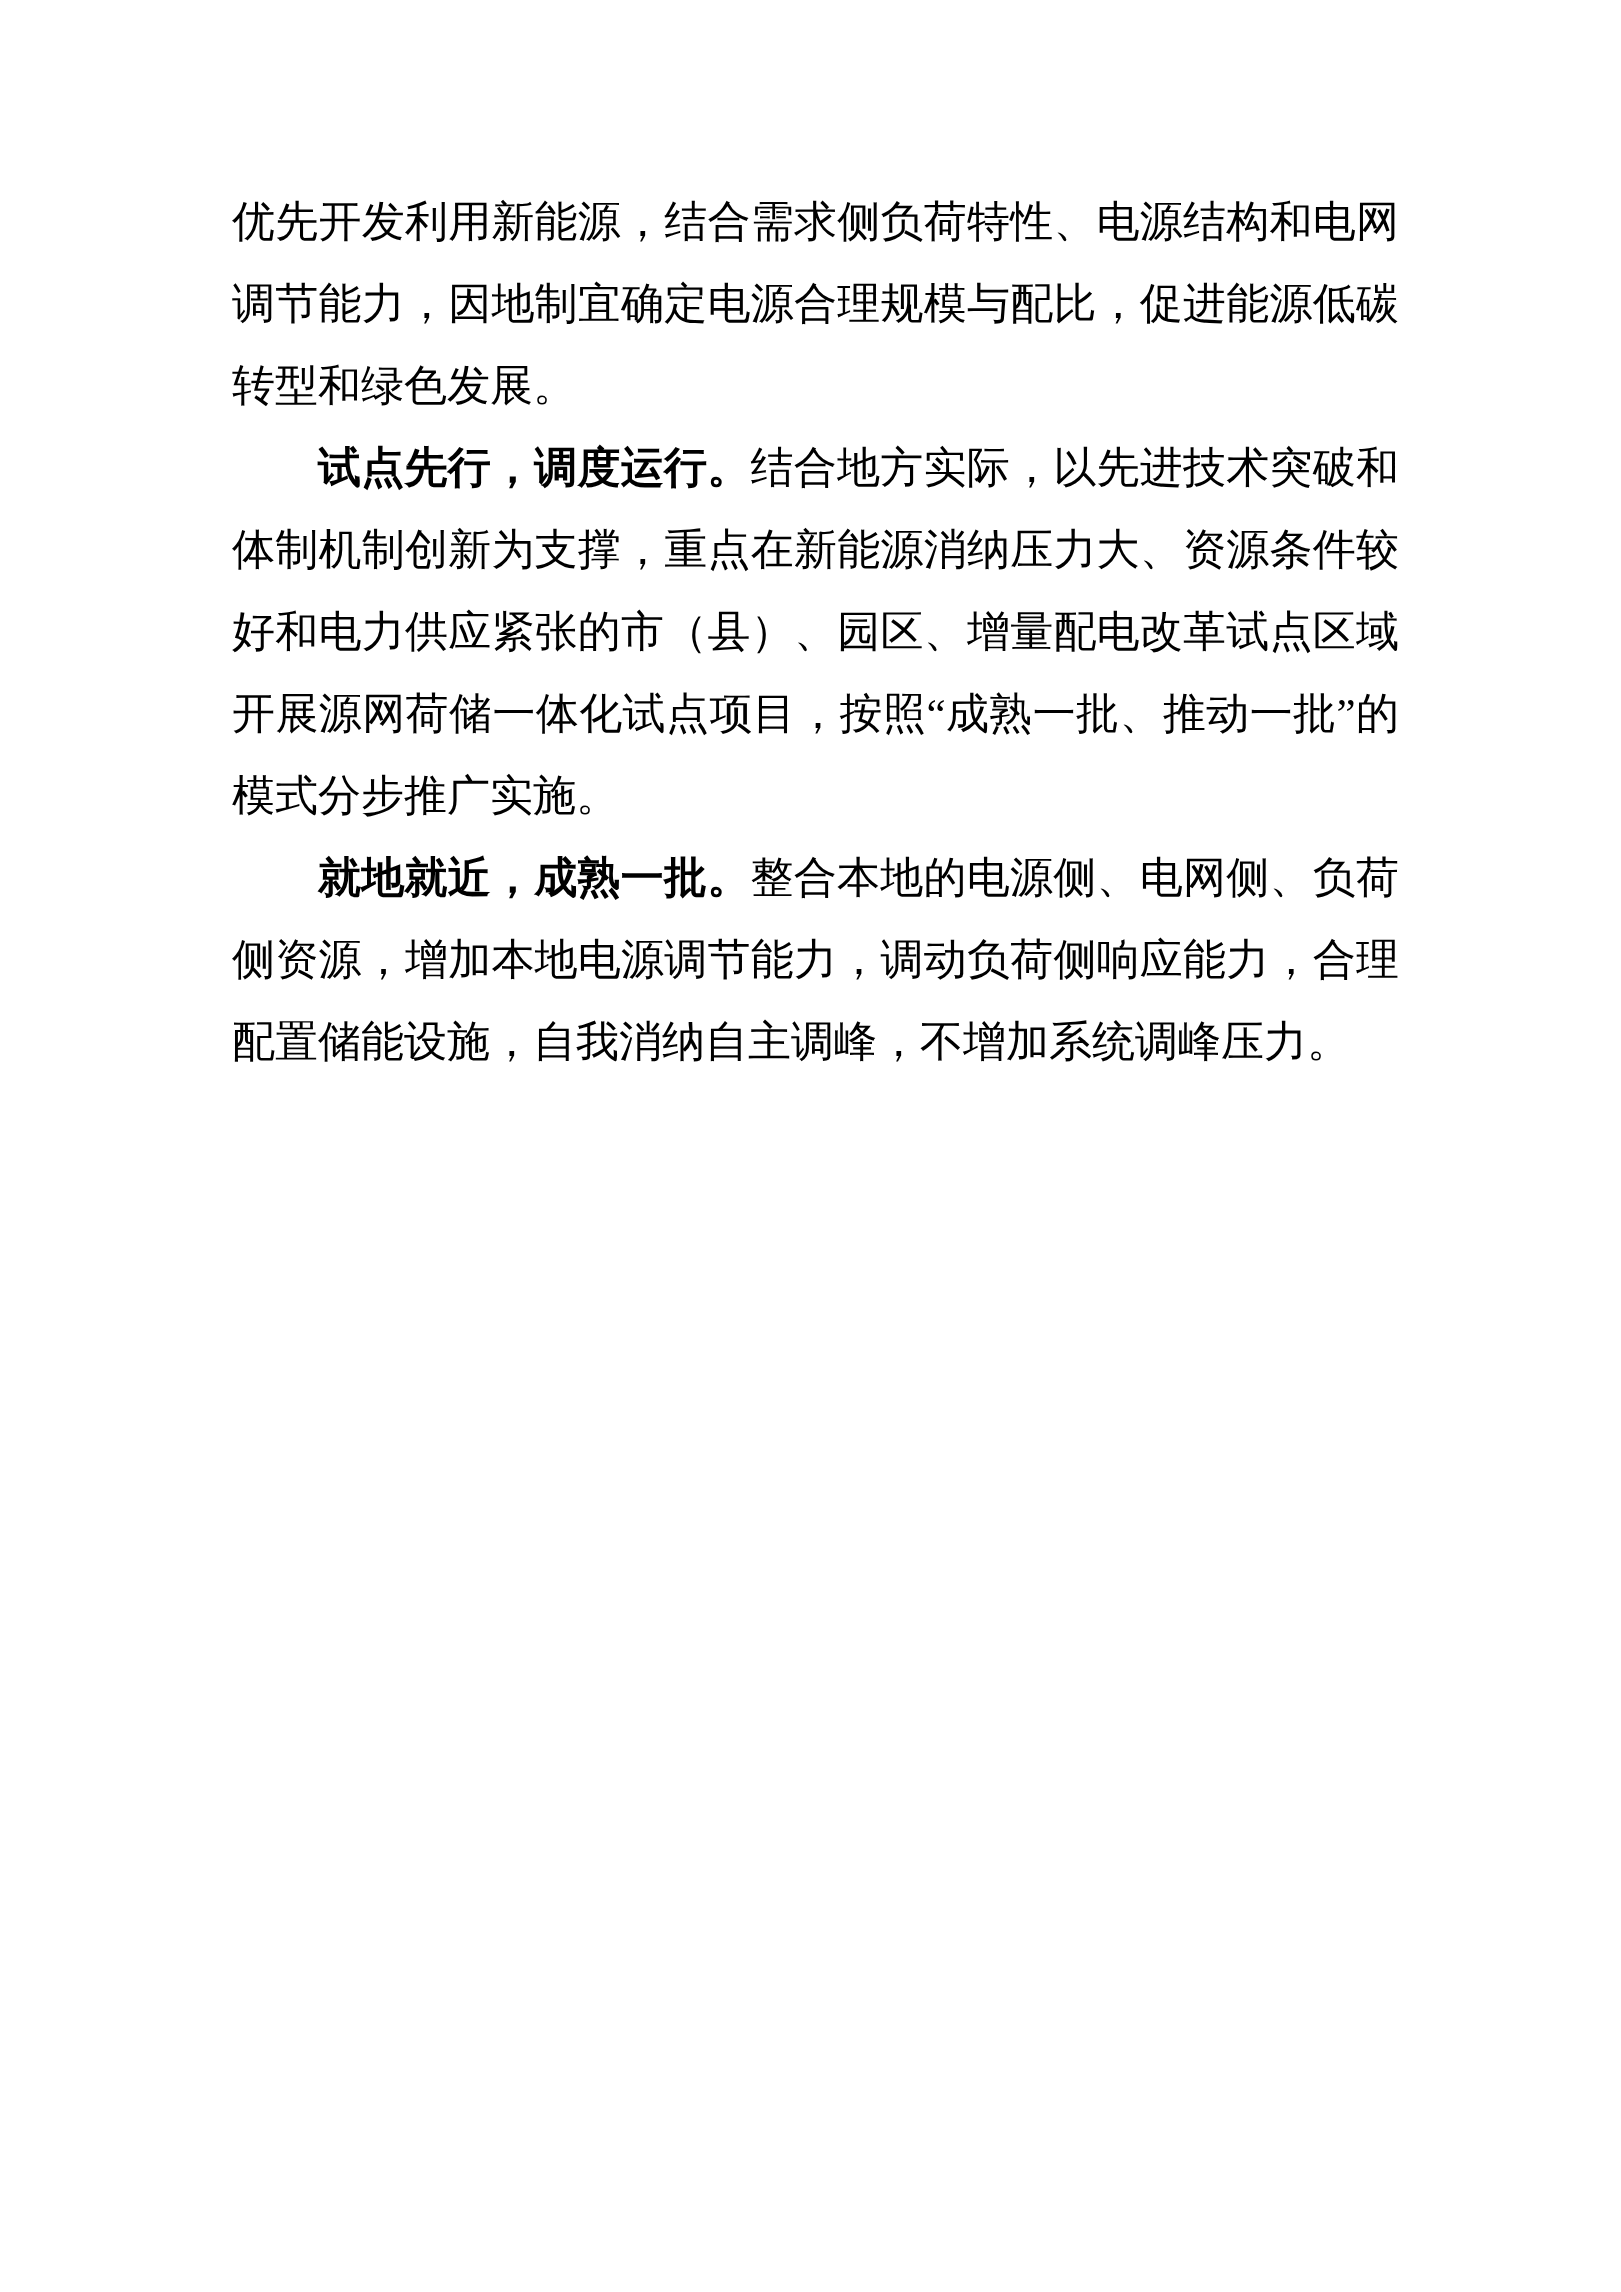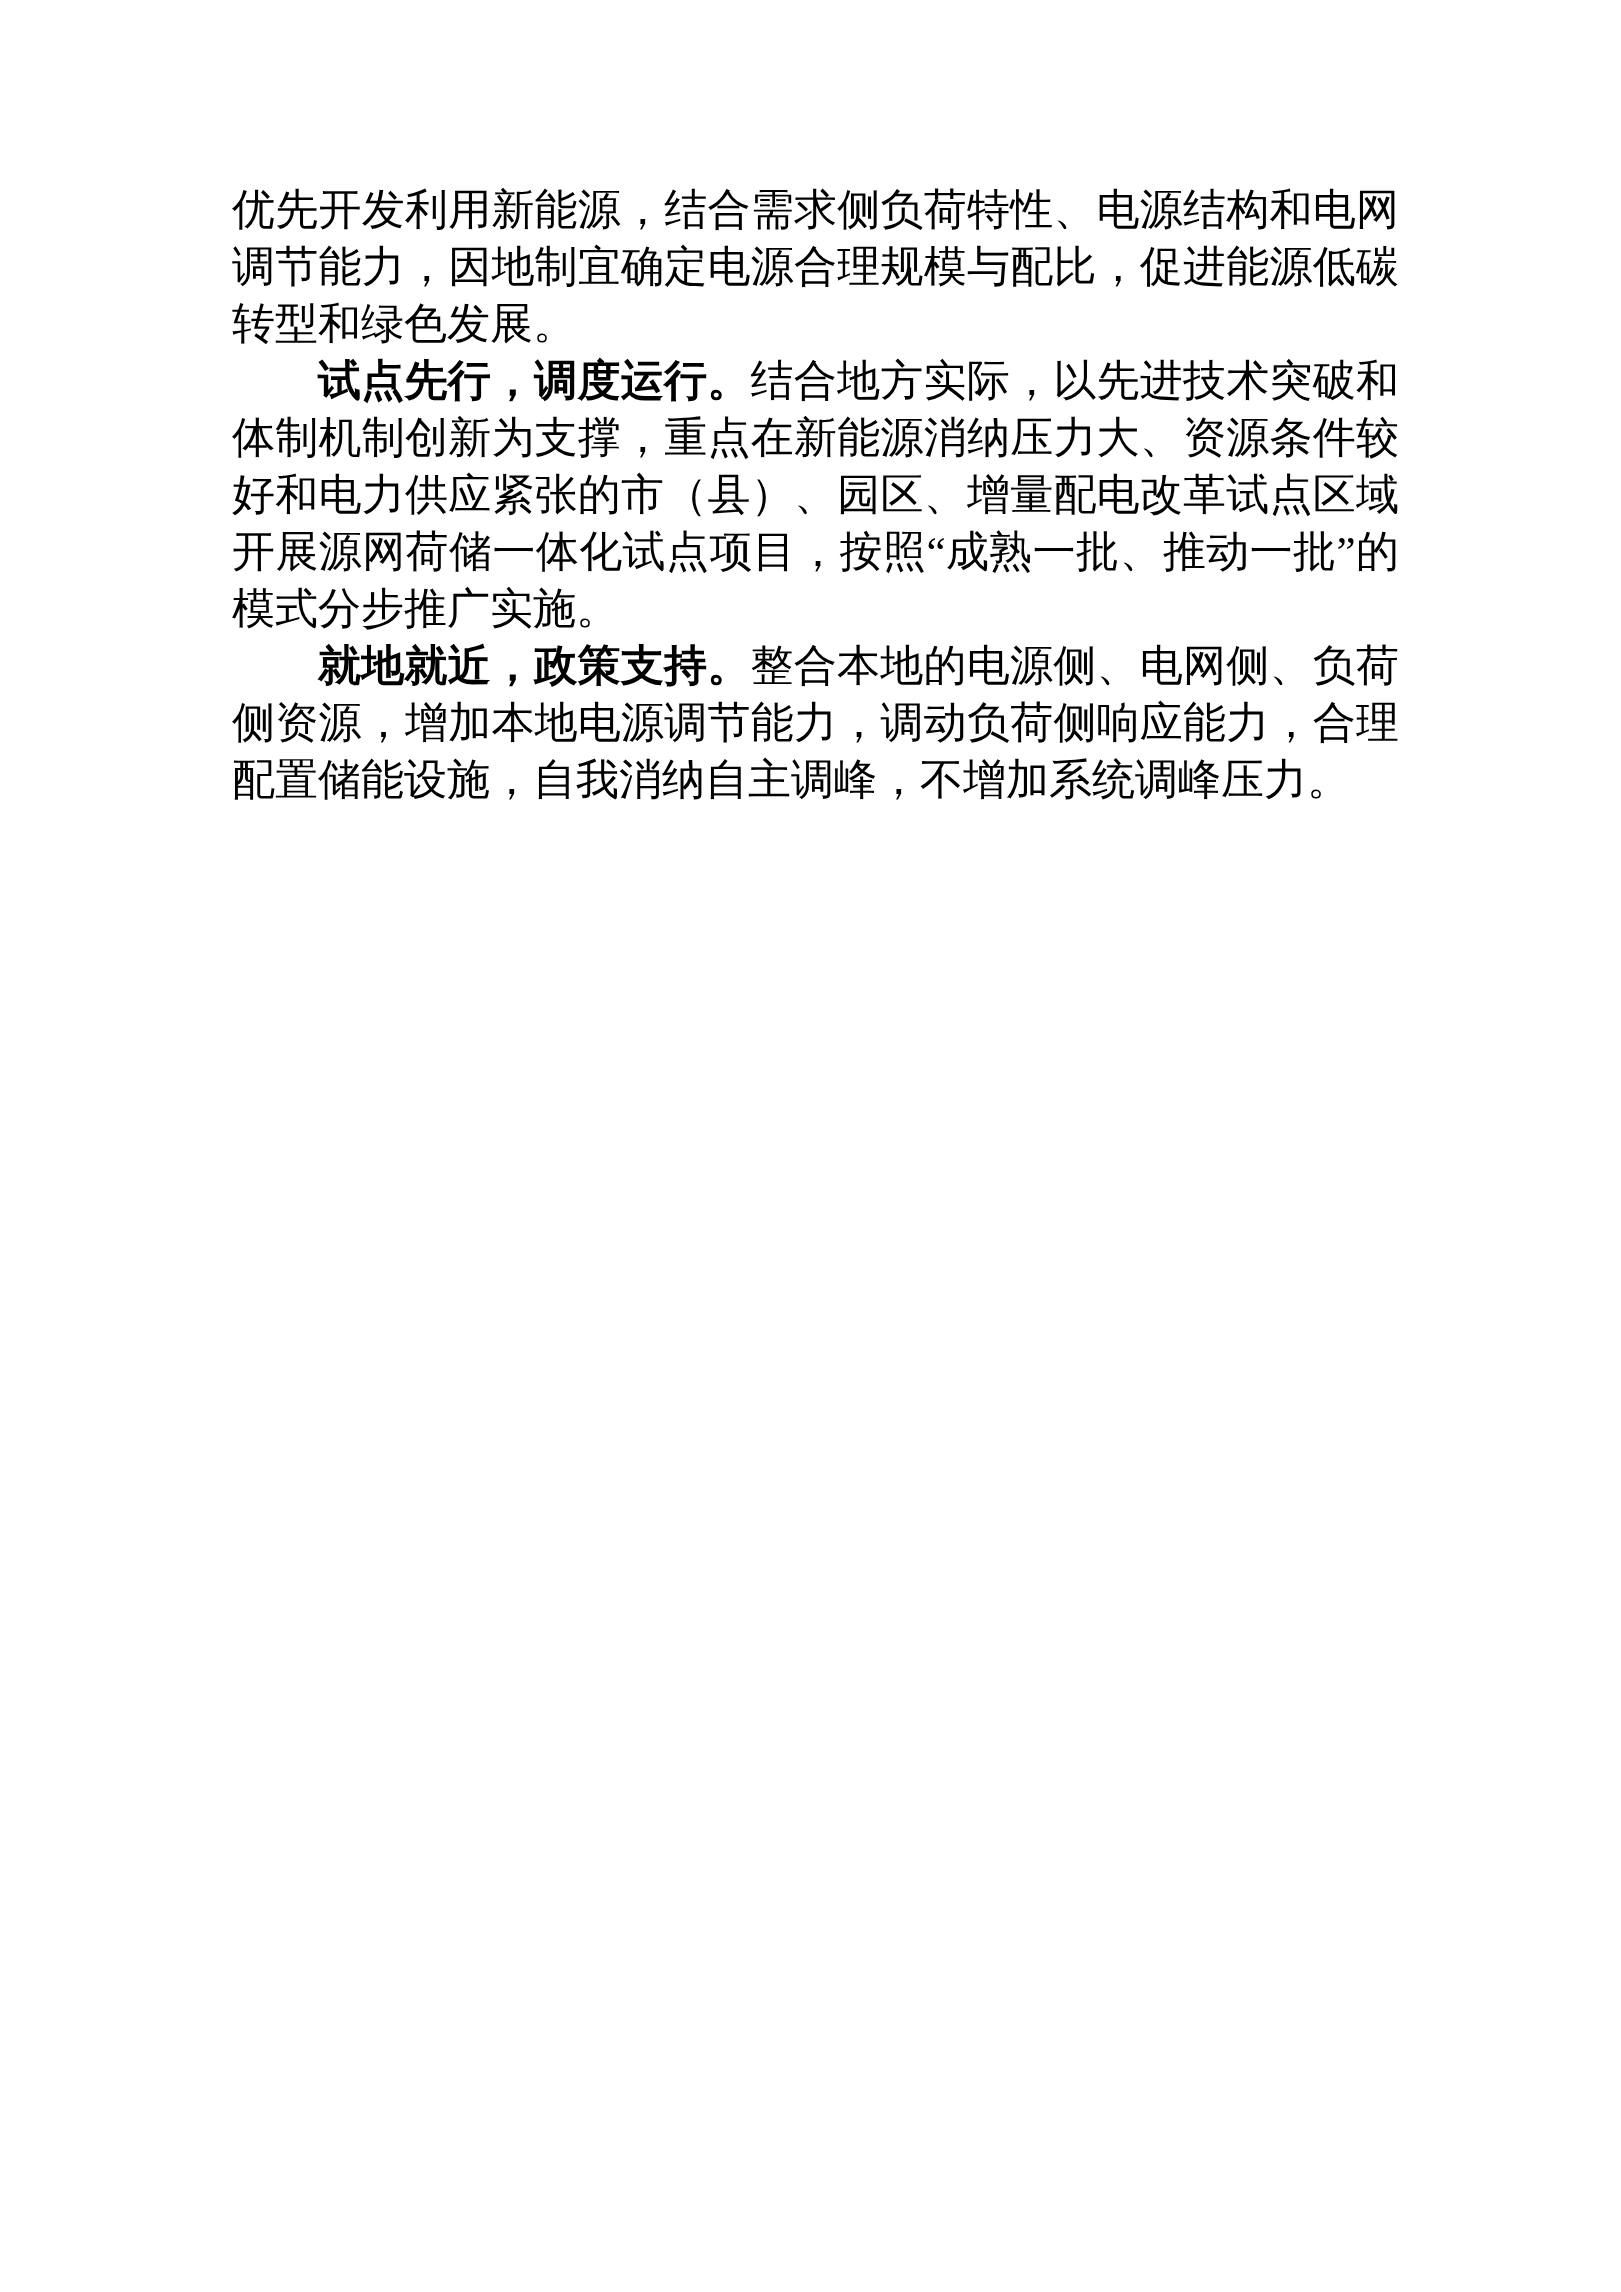--- a/index.html
+++ b/index.html
@@ -17,21 +17,21 @@
     width: 1621px;
     height: 2293px;
     background: #ffffff;
     padding: 181px 222px 0 232px;
   }
   .para {
     margin: 0;
     padding: 0;
     font-family: "Liberation Serif", "DejaVu Serif", serif;
     font-size: 43px;
-    line-height: 57px;
+    line-height: 82px;
     color: #000000;
     text-align: justify;
     text-justify: inter-ideograph;
     text-indent: 2em;
     letter-spacing: 0;
     word-break: normal;
   }
   .para.no-indent {
     text-indent: 0;
   }
@@ -44,19 +44,19 @@
 </style>
 </head>
 <body>
 
 <div class="page">
 
   <p class="para no-indent"><strong class="lead"></strong><span>优先开发利用新能源，结合需求侧负荷特性、电源结构和电网调节能力，因地制宜确定电源合理规模与配比，促进能源低碳转型和绿色发展。</span></p>
 
   <p class="para"><strong class="lead">试点先行，调度运行。</strong><span>结合地方实际，以先进技术突破和体制机制创新为支撑，重点在新能源消纳压力大、资源条件较好和电力供应紧张的市（县）、园区、增量配电改革试点区域开展源网荷储一体化试点项目，按照“成熟一批、推动一批”的模式分步推广实施。</span></p>
 
-  <p class="para"><strong class="lead">就地就近，政策支持。</strong><span>整合本地的电源侧、电网侧、负荷侧资源，增加本地电源调节能力，调动负荷侧响应能力，合理配置储能设施，自我消纳自主调峰，不增加系统调峰压力。</span></p>
+  <p class="para"><strong class="lead">就地就近，成熟一批。</strong><span>整合本地的电源侧、电网侧、负荷侧资源，增加本地电源调节能力，调动负荷侧响应能力，合理配置储能设施，自我消纳自主调峰，不增加系统调峰压力。</span></p>
 
 
 
 
 </div>
 
 
 </body></html>

